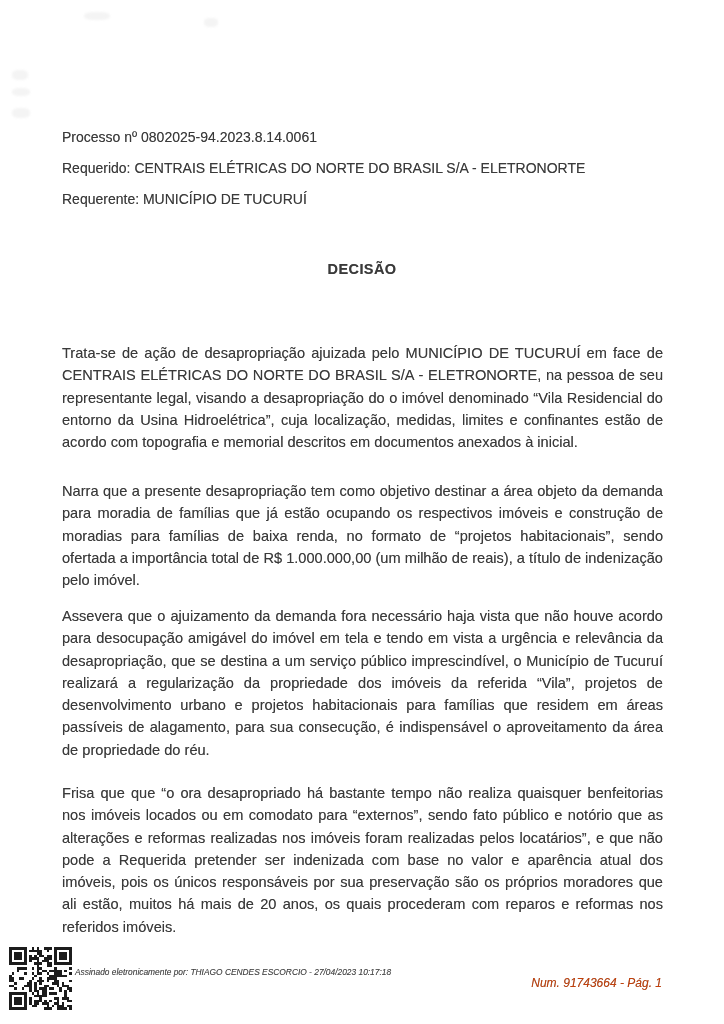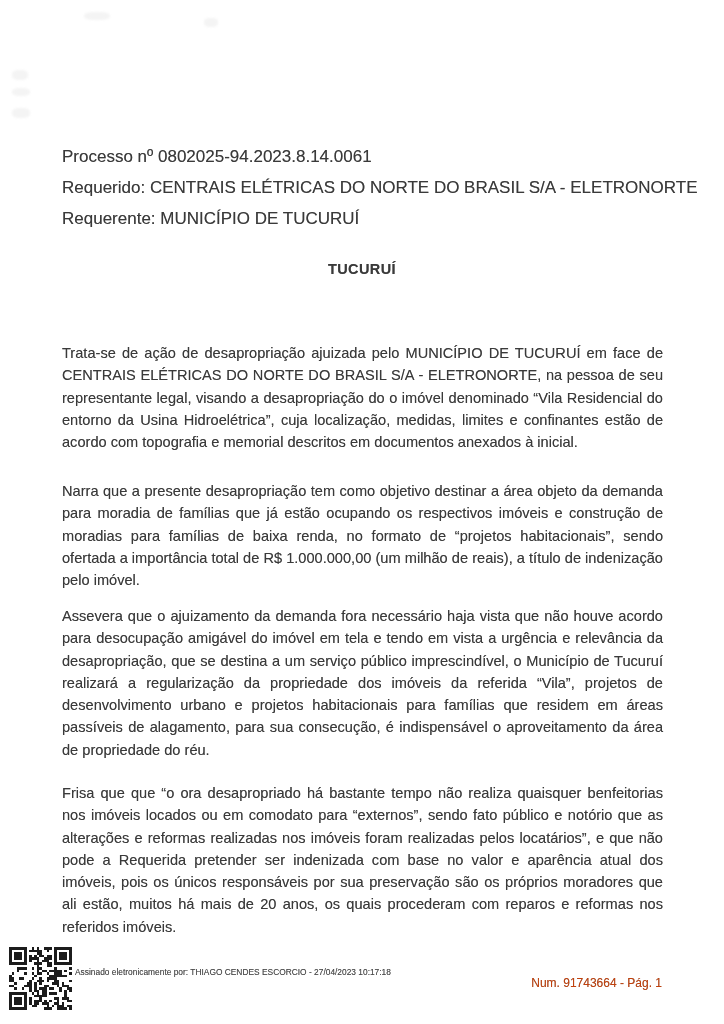--- a/index.html
+++ b/index.html
@@ -16,23 +16,23 @@
     font-family: "Liberation Sans", "DejaVu Sans", sans-serif;
     color: #3a3a3a;
     -webkit-font-smoothing: antialiased;
   }
   .scan-text {
     text-shadow: 0 0 0.6px rgba(70,70,70,0.55);
   }
   .header-block {
     position: absolute;
     left: 62px;
-    top: 149px;
+    top: 130px;
     width: 610px;
-    font-size: 17px;
+    font-size: 14px;
     line-height: 15px;
   }
   .header-block .hline {
     margin-bottom: 16px;
     white-space: nowrap;
   }
   .doc-title {
     position: absolute;
     left: 62px;
     top: 261px;
@@ -55,20 +55,21 @@
   .para-2 { top: 464px; }
   .para-3 { top: 589px; }
   .para-4 { top: 766px; }
 
   .footer {
     position: absolute;
     left: 0;
     top: 940px;
     width: 670px;
     height: 84px;
+    font-style: italic;
   }
   .qr {
     position: absolute;
     left: 9px;
     top: 7px;
     width: 63px;
     height: 63px;
   }
   .qr svg { display: block; width: 63px; height: 63px; }
   .sig-block {
@@ -112,21 +113,21 @@
   <div class="artifact a3"></div>
   <div class="artifact a4"></div>
   <div class="artifact a5"></div>
 
   <div class="header-block scan-text">
     <div class="hline">Processo nº 0802025-94.2023.8.14.0061</div>
     <div class="hline">Requerido: CENTRAIS ELÉTRICAS DO NORTE DO BRASIL S/A - ELETRONORTE</div>
     <div class="hline">Requerente: MUNICÍPIO DE TUCURUÍ</div>
   </div>
 
-  <div class="doc-title scan-text">TUCURUÍ</div>
+  <div class="doc-title scan-text">DECISÃO</div>
 
   <div class="para para-1 scan-text">Trata-se de ação de desapropriação ajuizada pelo MUNICÍPIO DE TUCURUÍ em face de CENTRAIS ELÉTRICAS DO NORTE DO BRASIL S/A - ELETRONORTE, na pessoa de seu representante legal, visando a desapropriação do o imóvel denominado “Vila Residencial do entorno da Usina Hidroelétrica”, cuja localização, medidas, limites e confinantes estão de acordo com topografia e memorial descritos em documentos anexados à inicial.</div>
   <div class="para para-2 scan-text">Narra que a presente desapropriação tem como objetivo destinar a área objeto da demanda para moradia de famílias que já estão ocupando os respectivos imóveis e construção de moradias para famílias de baixa renda, no formato de “projetos habitacionais”, sendo ofertada a importância total de R$ 1.000.000,00 (um milhão de reais), a título de indenização pelo imóvel.</div>
   <div class="para para-3 scan-text">Assevera que o ajuizamento da demanda fora necessário haja vista que não houve acordo para desocupação amigável do imóvel em tela e tendo em vista a urgência e relevância da desapropriação, que se destina a um serviço público imprescindível, o Município de Tucuruí realizará a regularização da propriedade dos imóveis da referida “Vila”, projetos de desenvolvimento urbano e projetos habitacionais para famílias que residem em áreas passíveis de alagamento, para sua consecução, é indispensável o aproveitamento da área de propriedade do réu.</div>
   <div class="para para-4 scan-text">Frisa que que “o ora desapropriado há bastante tempo não realiza quaisquer benfeitorias nos imóveis locados ou em comodato para “externos”, sendo fato público e notório que as alterações e reformas realizadas nos imóveis foram realizadas pelos locatários”, e que não pode a Requerida pretender ser indenizada com base no valor e aparência atual dos imóveis, pois os únicos responsáveis por sua preservação são os próprios moradores que ali estão, muitos há mais de 20 anos, os quais procederam com reparos e reformas nos referidos imóveis.</div>
 
   <div class="footer">
     <div class="qr">
       <svg viewBox="0 0 25 25" shape-rendering="crispEdges" fill="#1c1c1c">
 

